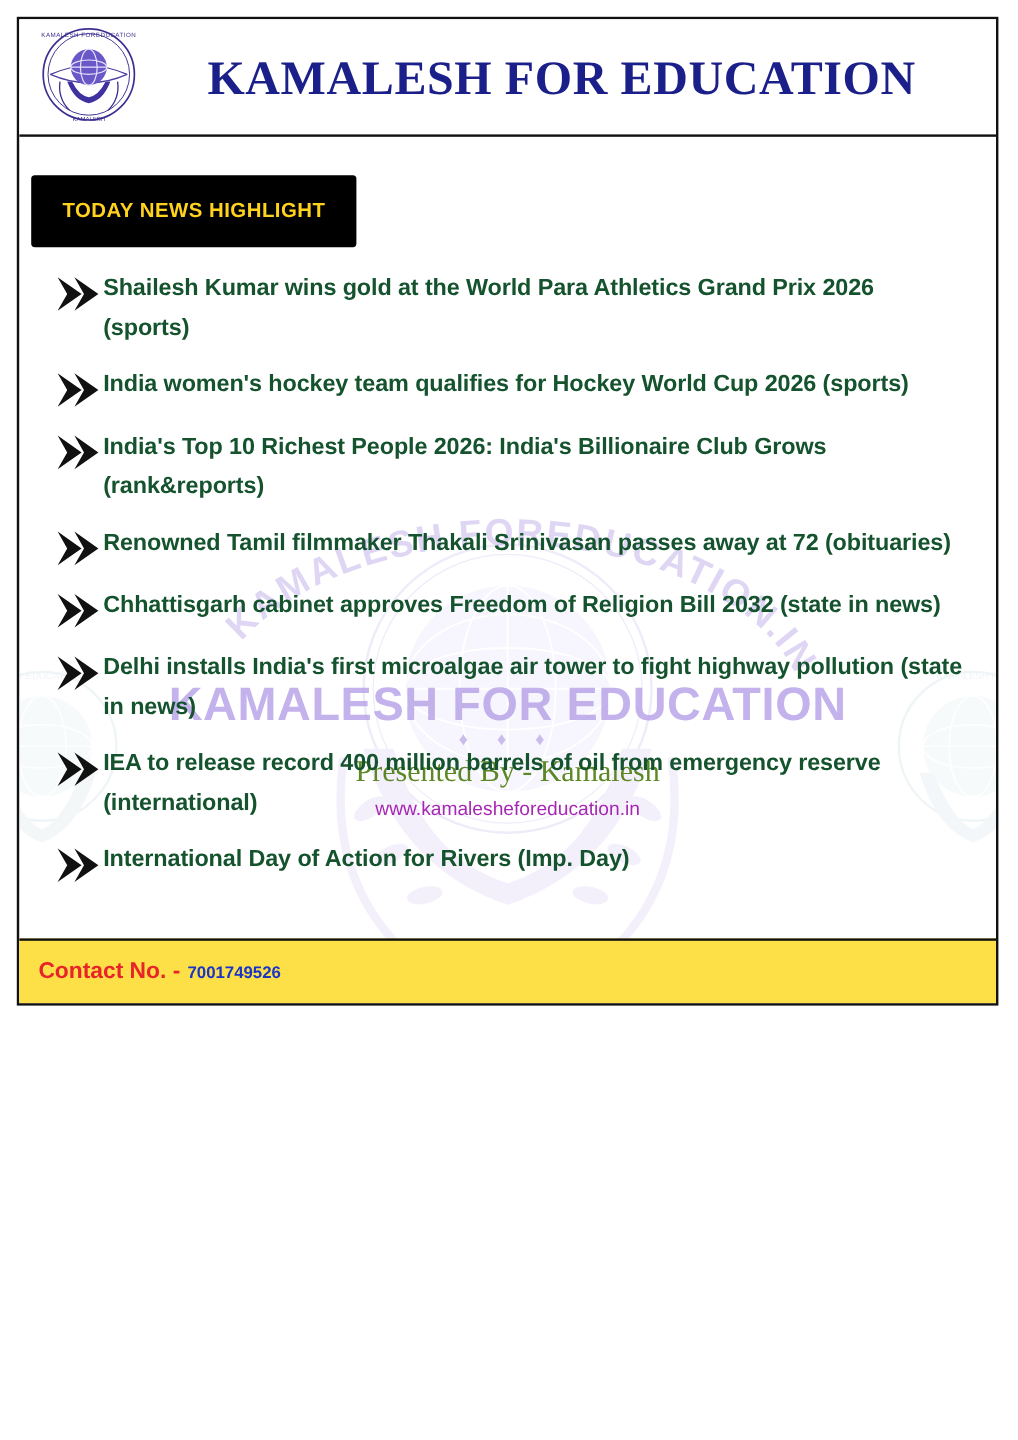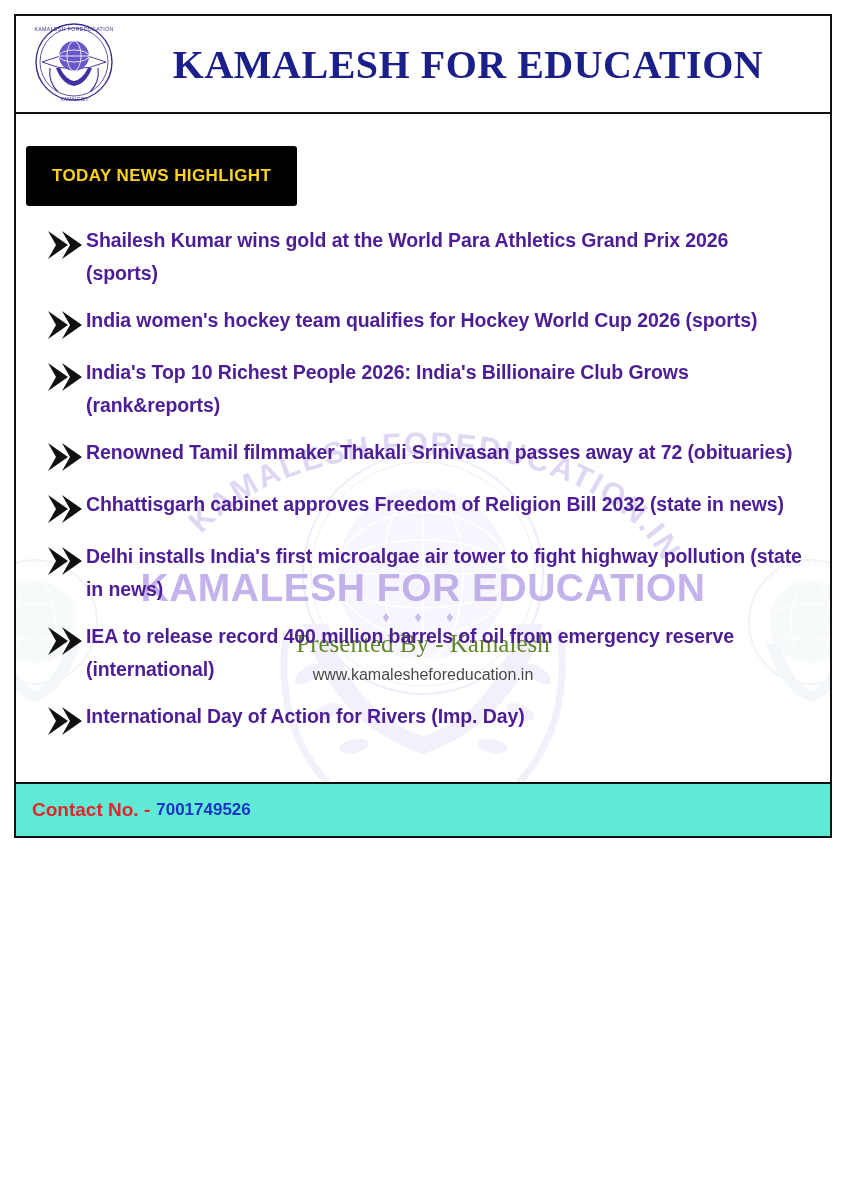--- a/index.html
+++ b/index.html
@@ -117,21 +117,21 @@
     color: #4d7c0f;
     opacity: 0.9;
   }
   .wm-url {
     position: absolute;
     width: 100%;
     text-align: center;
     top: 552px;
     font-family: "Liberation Sans", sans-serif;
     font-size: 16px;
-    color: #404040;
+    color: #a21caf;
     opacity: 0.95;
   }
   .wm-diamond {
     position: absolute;
     left: 50%;
     top: 494px;
     transform: translateX(-50%);
     color: #c6b6ea;
     font-size: 15px;
     letter-spacing: 10px;
@@ -174,48 +174,48 @@
     height: 34px;
     margin-top: 4px;
     position: relative;
   }
   .news-text {
     flex: 1 1 auto;
     font-family: "Liberation Sans", sans-serif;
     font-weight: bold;
     font-size: 19.5px;
     line-height: 33px;
-    color: #4c1d95;
+    color: #14532d;
     letter-spacing: -0.1px;
   }
 
   
   .footer {
     position: absolute;
     left: 0;
     bottom: 0;
     width: 100%;
     height: 54px;
     border-top: 2px solid #111111;
     box-sizing: border-box;
     display: flex;
     align-items: center;
-    background: #5eead4;
+    background: #fde047;
     z-index: 5;
   }
   .footer-label {
     margin-left: 16px;
     font-weight: bold;
     font-size: 19px;
     color: #e8232a;
   }
   .footer-number {
     margin-left: 6px;
     font-weight: bold;
-    font-size: 17px;
+    font-size: 14px;
     color: #1a34c8;
   }
 </style>
 </head>
 <body>
 
 <div class="page">
 
   <div class="header">
     <div class="logo">

